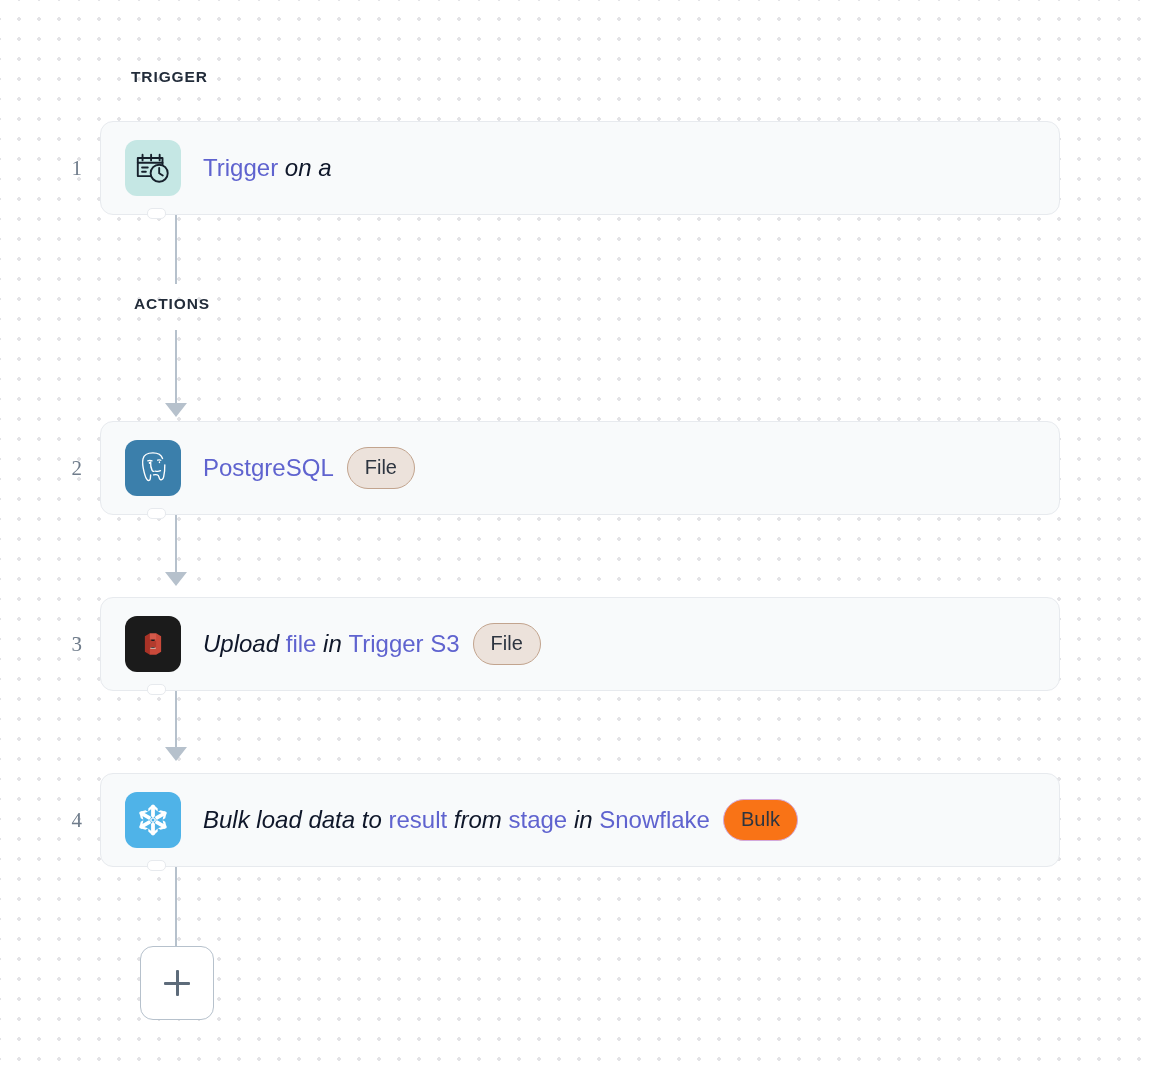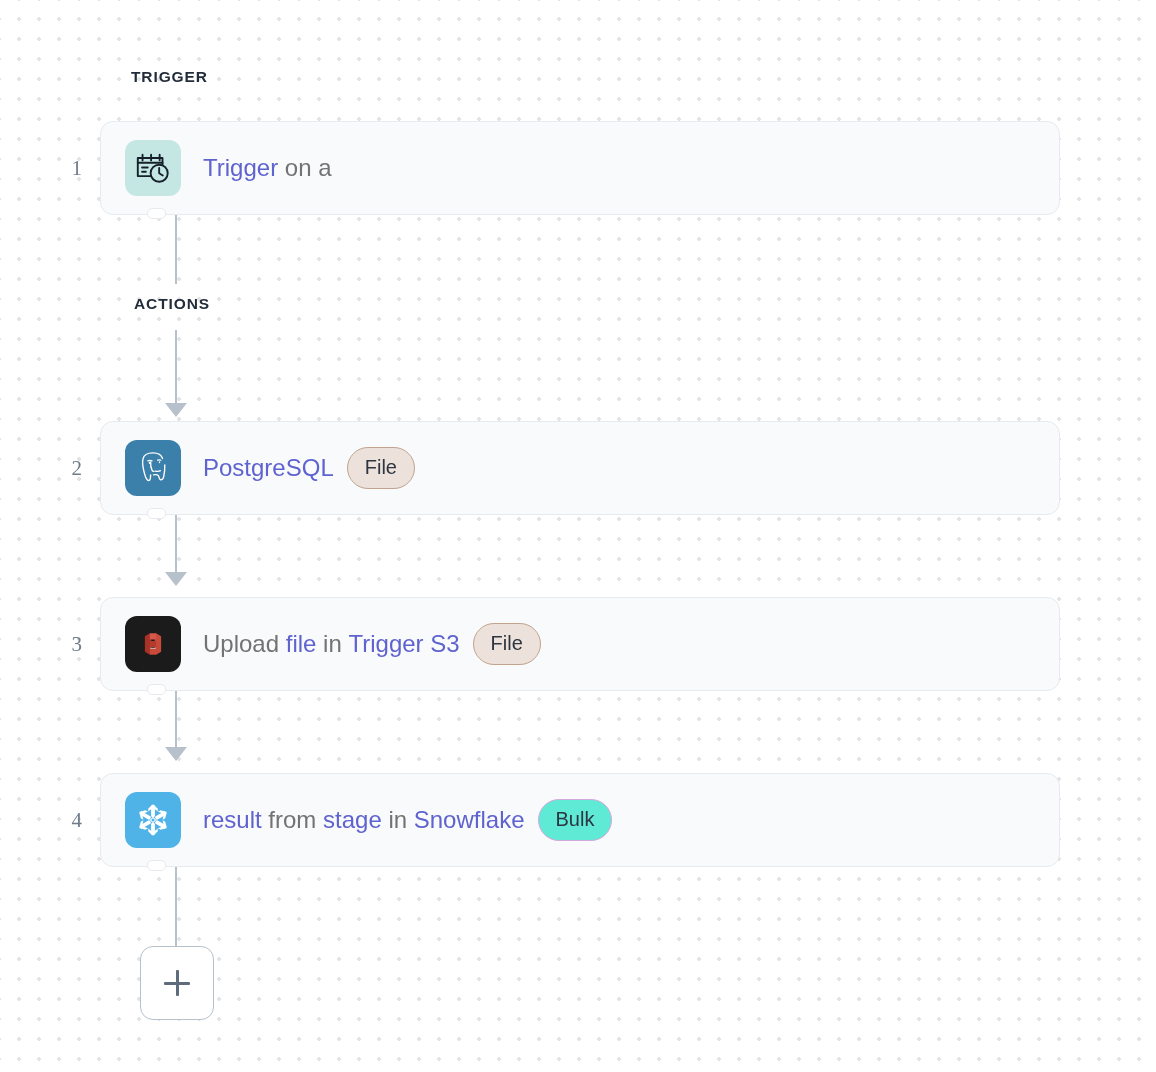--- a/index.html
+++ b/index.html
@@ -114,41 +114,41 @@
     font-size: 24px;
     color: #1f2733;
     line-height: 1.2;
     display: flex;
     align-items: center;
     flex-wrap: wrap;
     gap: 0;
     white-space: pre;
   }
   .tok-link { color: #5f63cf; }
-  .tok-plain { color: #737373; }
+  .tok-plain { color: #0f172a; font-style: italic; }
 
   
   .badge {
     display: inline-flex;
     align-items: center;
     justify-content: center;
     font-size: 20px;
     line-height: 1;
     padding: 9px 17px 11px;
     border-radius: 999px;
     margin-left: 13px;
     white-space: nowrap;
   }
   .badge.file {
     background: #ece2db;
     border: 1.5px solid #c2a48e;
     color: #2d3540;
   }
   .badge.bulk {
-    background: #5eead4;
+    background: #f97316;
     border: 1.5px solid #d3a9dd;
     color: #2d3540;
   }
 
   
   .add-button {
     position: absolute;
     width: 72px;
     height: 72px;
     border-radius: 13px;
@@ -286,21 +286,21 @@
           </g>
           <g transform="rotate(300 20 20)">
             <rect x="18.1" y="5" width="3.8" height="12" rx="1.2"></rect>
             <path d="M20 4.2 L15.3 8.6 L15.3 11.6 L20 7.4 L24.7 11.6 L24.7 8.6 Z"></path>
           </g>
           <path d="M20 16.8 L23.2 20 L20 23.2 L16.8 20 Z"></path>
           <circle cx="20" cy="20" r="1.5" fill="#4fb3e8"></circle>
         </svg>
       </div>
       <div class="card-text">
-        <span class="tok-link">result</span><span class="tok-plain"> from </span><span class="tok-link">stage</span><span class="tok-plain"> in </span><span class="tok-link">Snowflake</span>
+        <span class="tok-plain">Bulk load data to </span><span class="tok-link">result</span><span class="tok-plain"> from </span><span class="tok-link">stage</span><span class="tok-plain"> in </span><span class="tok-link">Snowflake</span>
         <span class="badge bulk">Bulk</span>
       </div>
       <div class="card-handle"></div>
     </div>
   </div>
 
   <div class="add-button" style="left:140px; top:946px;">
     <div class="plus-glyph"></div>
   </div>
 

